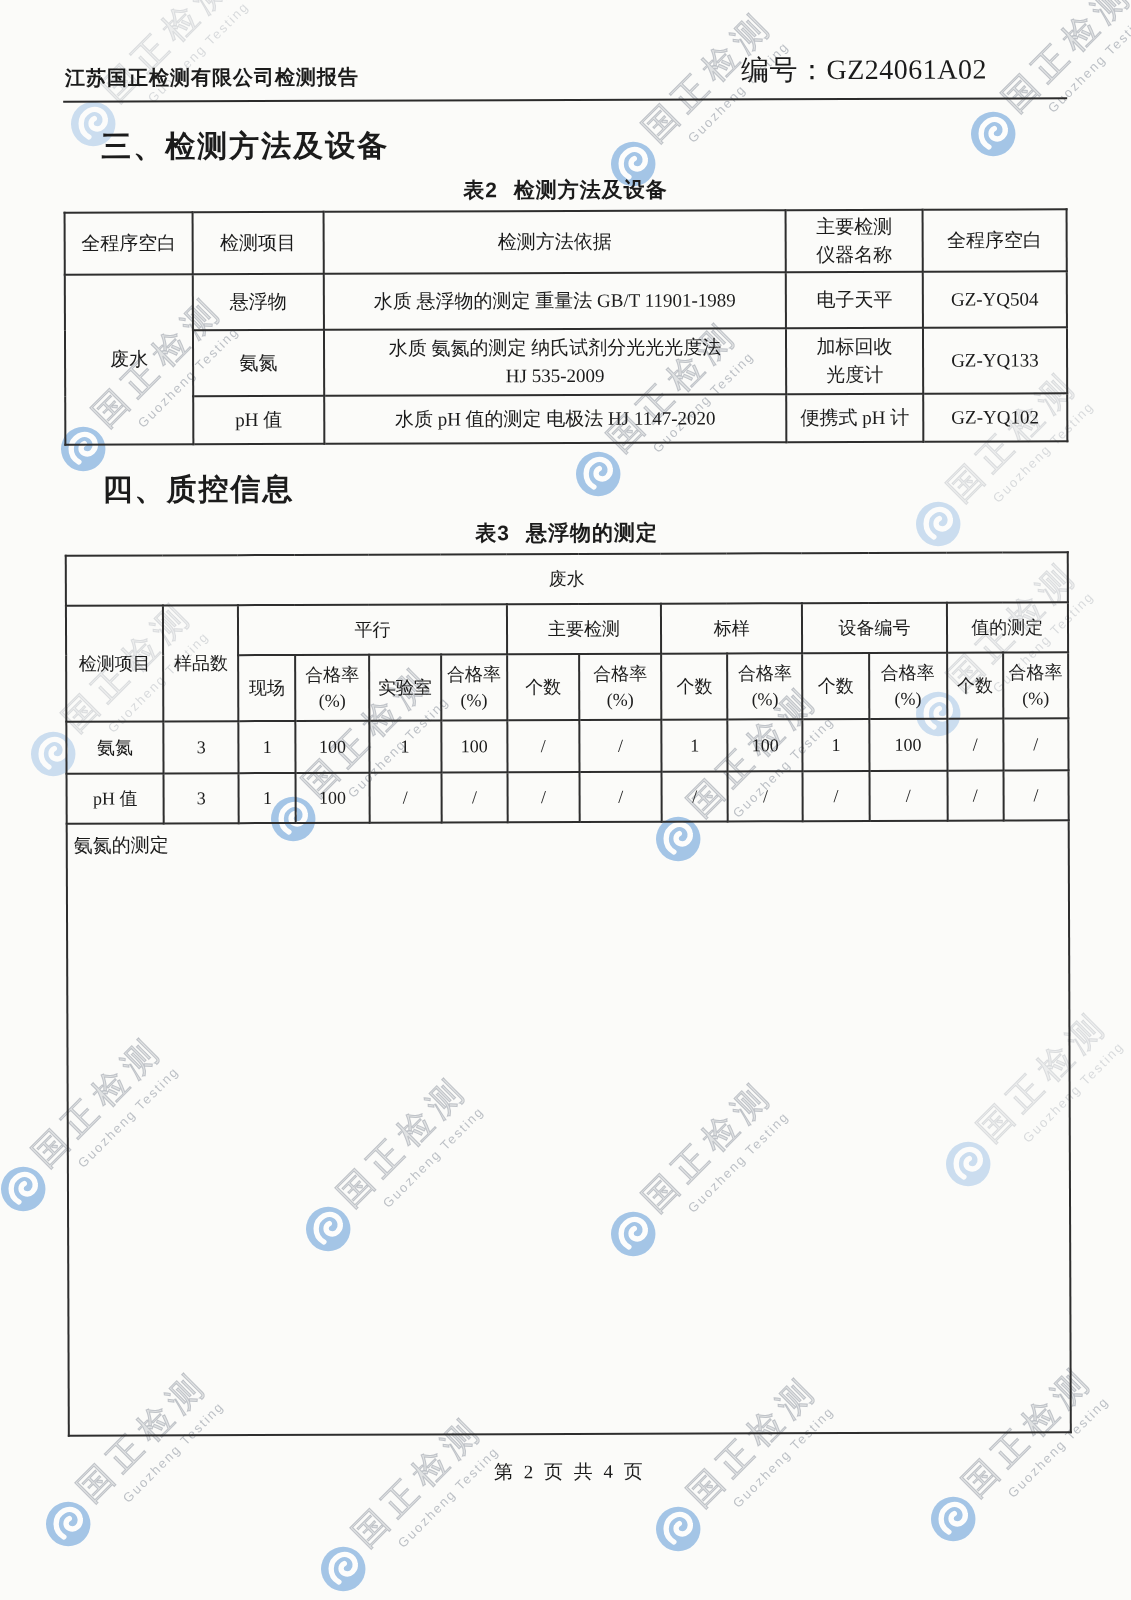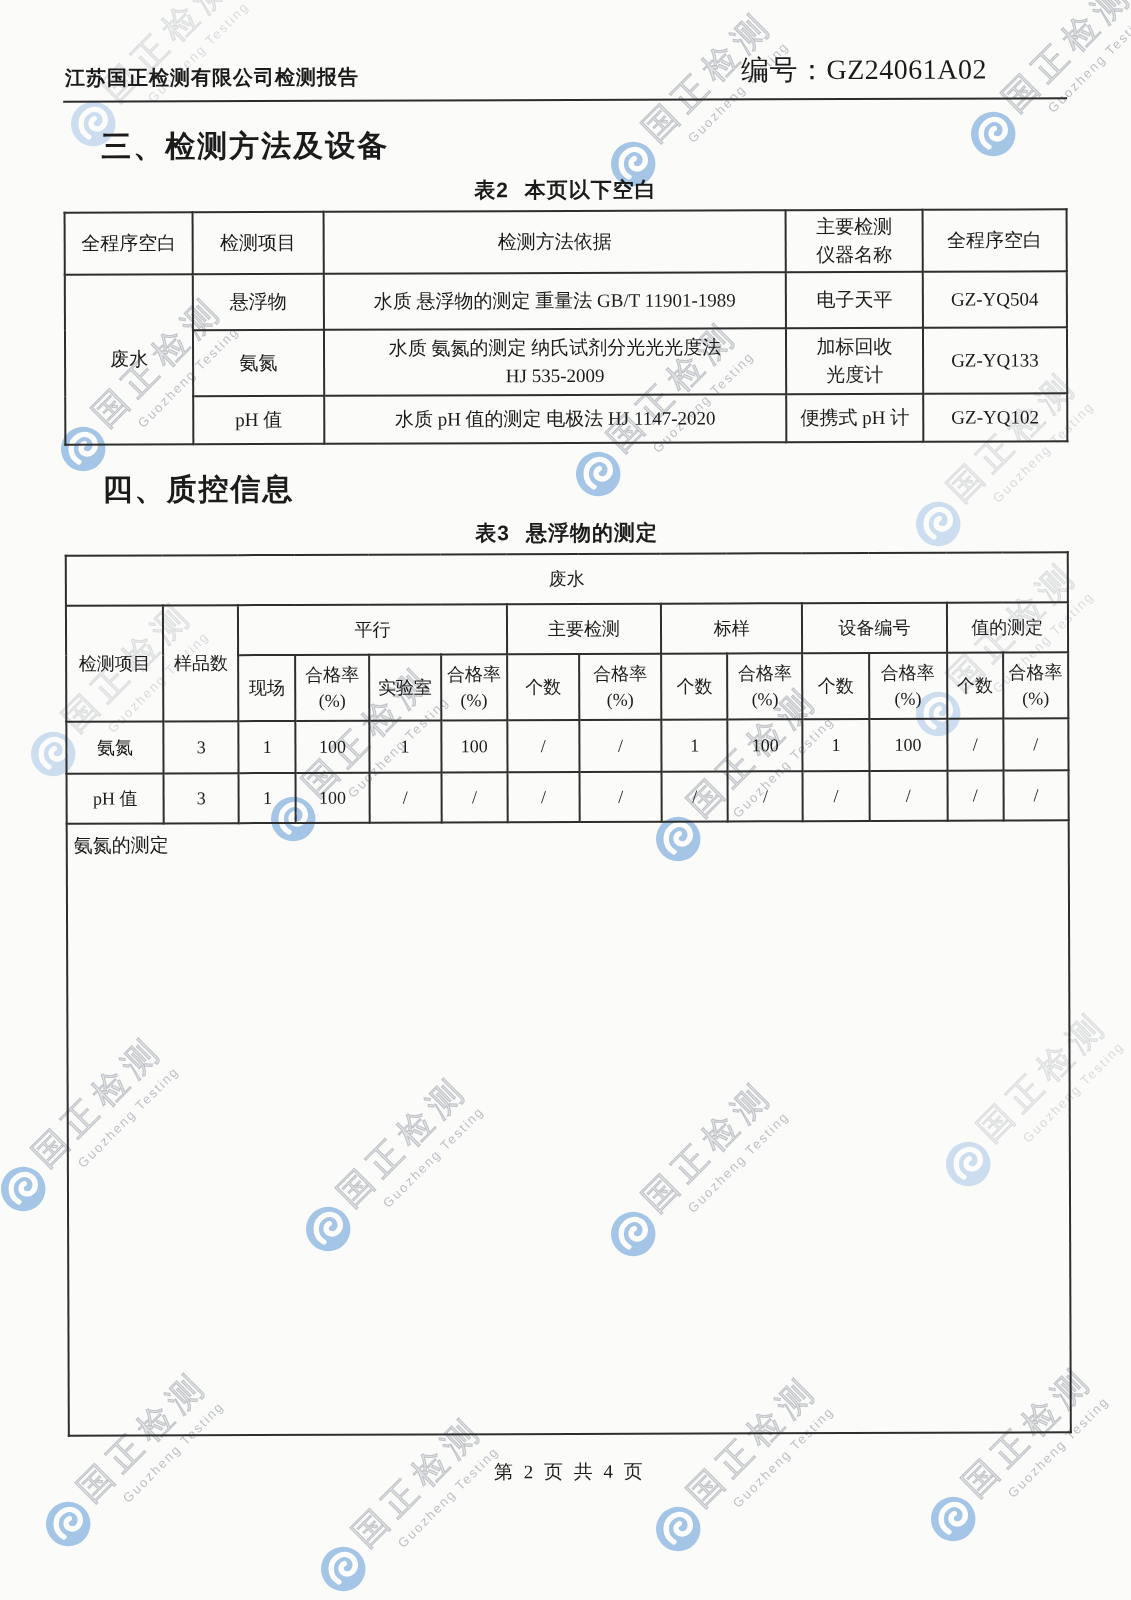--- a/index.html
+++ b/index.html
@@ -291,21 +291,21 @@
 
     <div class="pagehead">
       <div class="title">江苏国正检测有限公司检测报告</div>
       <div class="repno"><span>编号：</span><span>GZ24061A02</span></div>
     </div>
     <div class="headrule"></div>
 
     <h2 class="sec">三、检测方法及设备</h2>
 
     <div class="tcaption">
-      <span class="cap-no">表2</span><span>本页以下空白</span>
+      <span class="cap-no">表2</span><span>检测方法及设备</span>
     </div>
 
     <table class="grid" id="t2">
       <colgroup>
         <col style="width:12.8%">
           <col style="width:13%">
           <col style="width:46.2%">
           <col style="width:13.6%">
           <col style="width:14.4%">
       </colgroup>

